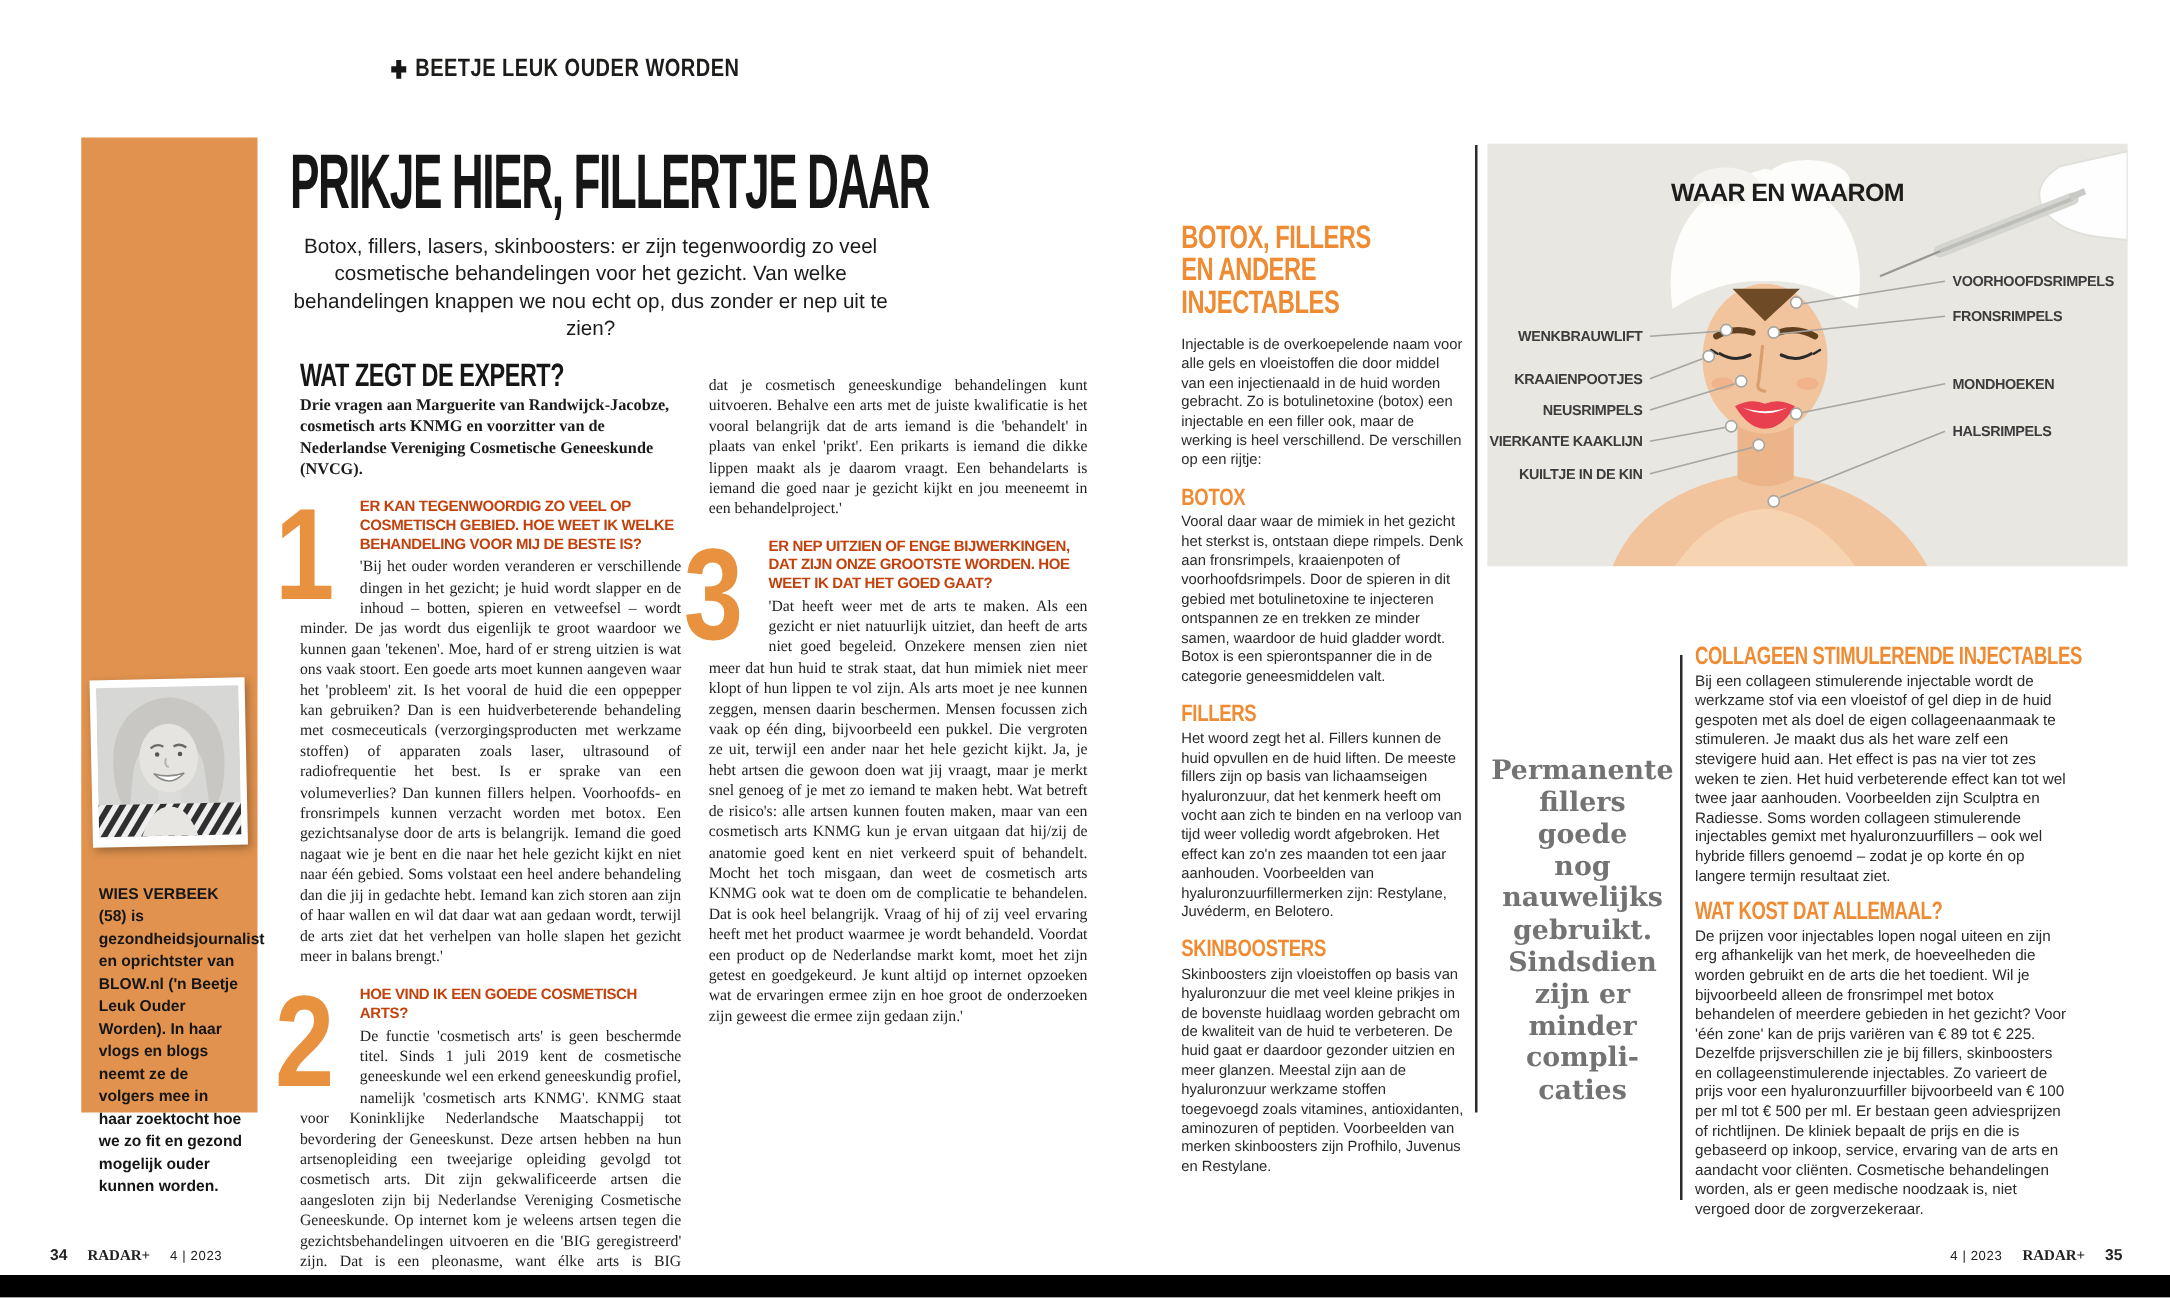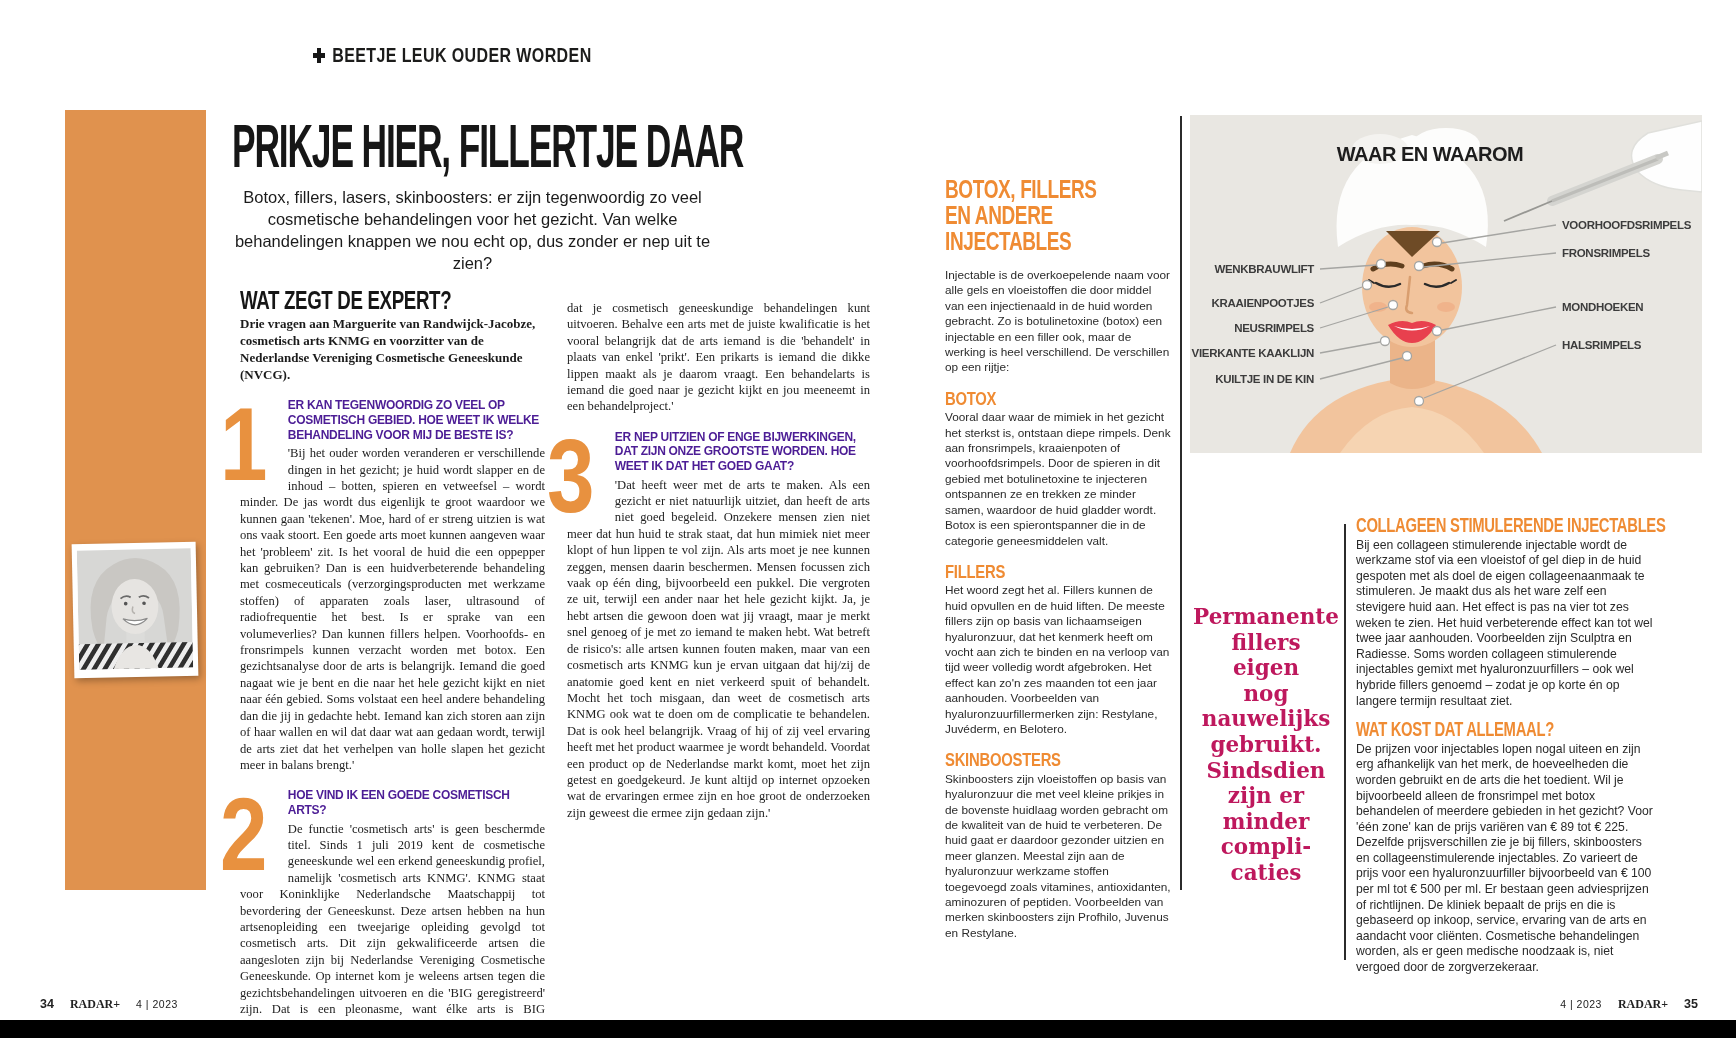--- a/index.html
+++ b/index.html
@@ -40,40 +40,40 @@
   .col2 { left:567px; top:300px; width:303px; }
   .expert-heading { font-family:"Liberation Sans", sans-serif; font-size:26px; font-weight:800;
                     letter-spacing:-0.5px; white-space:nowrap; transform:scaleX(0.72);
                     transform-origin:left top; margin-bottom:7px; color:#161616; }
   .lede { font-weight:700; font-size:13px; line-height:17px; text-align:left; margin-bottom:13px; color:#1b1b1b; }
   .question { margin-top:15px; }
   .qnum { float:left; font-family:"Liberation Sans", sans-serif; font-weight:800; font-size:104px;
           line-height:82px; color:#E8913F; margin:5px 10px 2px -20px; transform:scaleX(0.82);
           transform-origin:left top; }
   .qhead { font-family:"Liberation Sans", sans-serif; font-weight:800; font-size:12px;
-           line-height:14.6px; letter-spacing:-0.3px; text-align:left; margin-bottom:3px; color:#4c1d95; }
+           line-height:14.6px; letter-spacing:-0.3px; text-align:left; margin-bottom:3px; color:#c2410c; }
   .qbody { }
 
   
   .inj { position:absolute; left:945px; top:176px; width:227px; font-size:11.8px; line-height:15.4px; color:#2a2a2a; }
   .inj-heading { color:#EF8B33; font-weight:800; font-size:26px; line-height:26px; letter-spacing:-0.5px;
                  white-space:nowrap; transform:scaleX(0.73); transform-origin:left top; }
   .inj-intro { margin-top:14px; }
   .inj-sub { color:#EF8B33; font-weight:800; font-size:19px; letter-spacing:-0.3px; white-space:nowrap;
              transform:scaleX(0.78); transform-origin:left bottom; margin:15px 0 4px; }
 
   
   .rule-v { position:absolute; background:#2b2b2b; width:2px; }
   .rule-quote { left:1180px; top:116px; height:774px; }
   .rule-right { left:1344px; top:524px; height:436px; }
 
   
   .pullquote { position:absolute; left:1192px; top:604px; width:148px; text-align:center;
                font-family:"DejaVu Serif", serif; font-weight:700; font-size:21.5px;
-               line-height:25.6px; color:#be185d; }
+               line-height:25.6px; color:#737373; }
 
   
   .diagram { position:absolute; left:1190px; top:115px; width:512px; height:338px; background:#E9E7E2; }
   .diagram svg { display:block; width:100%; height:100%; }
   .dg-title { font-family:"Liberation Sans", sans-serif; font-size:20px; font-weight:800; fill:#1d1d1d; letter-spacing:-0.5px; }
   .dg-label { font-family:"Liberation Sans", sans-serif; font-size:11.5px; font-weight:700; fill:#3c3c3c; letter-spacing:-0.3px; }
 
   
   .rightcol { position:absolute; left:1356px; top:518px; width:299px; font-size:12.2px; line-height:15.6px; color:#2a2a2a; }
   .rc-head { color:#EF8B33; font-weight:800; font-size:20px; letter-spacing:-0.4px; white-space:nowrap;
@@ -119,20 +119,21 @@
         <path d="M42,48 Q47,44 52,47" stroke="#6a6a6a" stroke-width="1.8" fill="none"></path>
         <path d="M60,47 Q65,44 70,48" stroke="#6a6a6a" stroke-width="1.8" fill="none"></path>
         <circle cx="47" cy="53" r="1.8" fill="#555"></circle>
         <circle cx="65" cy="53" r="1.8" fill="#555"></circle>
         <path d="M54,56 Q52,62 56,63" stroke="#b5b2ae" stroke-width="1.5" fill="none"></path>
         <path d="M44,68 Q56,80 68,68 Q56,72 44,68 Z" fill="#fff" stroke="#8a8a8a" stroke-width="1.2"></path>
         <rect x="0" y="92" width="112" height="25" fill="url(#stripes)"></rect>
         <path d="M34,117 Q42,94 56,94 Q70,94 78,117 Z" fill="#e8e6e3"></path>
       </svg>
     </div>
+    <p class="sidebar-caption"><span class="name">WIES VERBEEK (58)</span><span> is gezondheidsjournalist en oprichtster van BLOW.nl ('n Beetje Leuk Ouder Worden). In haar vlogs en blogs neemt ze de volgers mee in haar zoektocht hoe we zo fit en gezond mogelijk ouder kunnen worden.</span></p>
   </aside>
 
   <div class="col col1">
     <h2 class="expert-heading">WAT ZEGT DE EXPERT?</h2>
     <p class="lede">Drie vragen aan Marguerite van Randwijck-Jacobze, cosmetisch arts KNMG en voorzitter van de Nederlandse Vereniging Cosmetische Geneeskunde (NVCG).</p>
 
     <div class="question">
       <div class="qnum">1</div>
       <h3 class="qhead">ER KAN TEGENWOORDIG ZO VEEL OP COSMETISCH GEBIED. HOE WEET IK WELKE BEHANDELING VOOR MIJ DE BESTE IS?</h3>
       <p class="qbody">'Bij het ouder worden veranderen er verschillende dingen in het gezicht; je huid wordt slapper en de inhoud – botten, spieren en vetweefsel – wordt minder. De jas wordt dus eigenlijk te groot waardoor we kunnen gaan 'tekenen'. Moe, hard of er streng uitzien is wat ons vaak stoort. Een goede arts moet kunnen aangeven waar het 'probleem' zit. Is het vooral de huid die een oppepper kan gebruiken? Dan is een huidverbeterende behandeling met cosmeceuticals (verzorgingsproducten met werkzame stoffen) of apparaten zoals laser, ultrasound of radiofrequentie het best. Is er sprake van een volumeverlies? Dan kunnen fillers helpen. Voorhoofds- en fronsrimpels kunnen verzacht worden met botox. Een gezichtsanalyse door de arts is belangrijk. Iemand die goed nagaat wie je bent en die naar het hele gezicht kijkt en niet naar één gebied. Soms volstaat een heel andere behandeling dan die jij in gedachte hebt. Iemand kan zich storen aan zijn of haar wallen en wil dat daar wat aan gedaan wordt, terwijl de arts ziet dat het verhelpen van holle slapen het gezicht meer in balans brengt.'</p>
@@ -170,21 +171,21 @@
     <h3 class="inj-sub">SKINBOOSTERS</h3>
     <p>Skinboosters zijn vloeistoffen op basis van hyaluronzuur die met veel kleine prikjes in de bovenste huidlaag worden gebracht om de kwaliteit van de huid te verbeteren. De huid gaat er daardoor gezonder uitzien en meer glanzen. Meestal zijn aan de hyaluronzuur werkzame stoffen toegevoegd zoals vitamines, antioxidanten, aminozuren of peptiden. Voorbeelden van merken skinboosters zijn Profhilo, Juvenus en Restylane.</p>
   </div>
 
   <div class="rule-v rule-quote"></div>
   <div class="rule-v rule-right"></div>
 
   <div class="pullquote">
     <div>Permanente</div>
     <div>fillers</div>
-    <div>eigen</div>
+    <div>goede</div>
     <div>nog</div>
     <div>nauwelijks</div>
     <div>gebruikt.</div>
     <div>Sindsdien</div>
     <div>zijn er</div>
     <div>minder</div>
     <div>compli-</div>
     <div>caties</div>
   </div>
 

